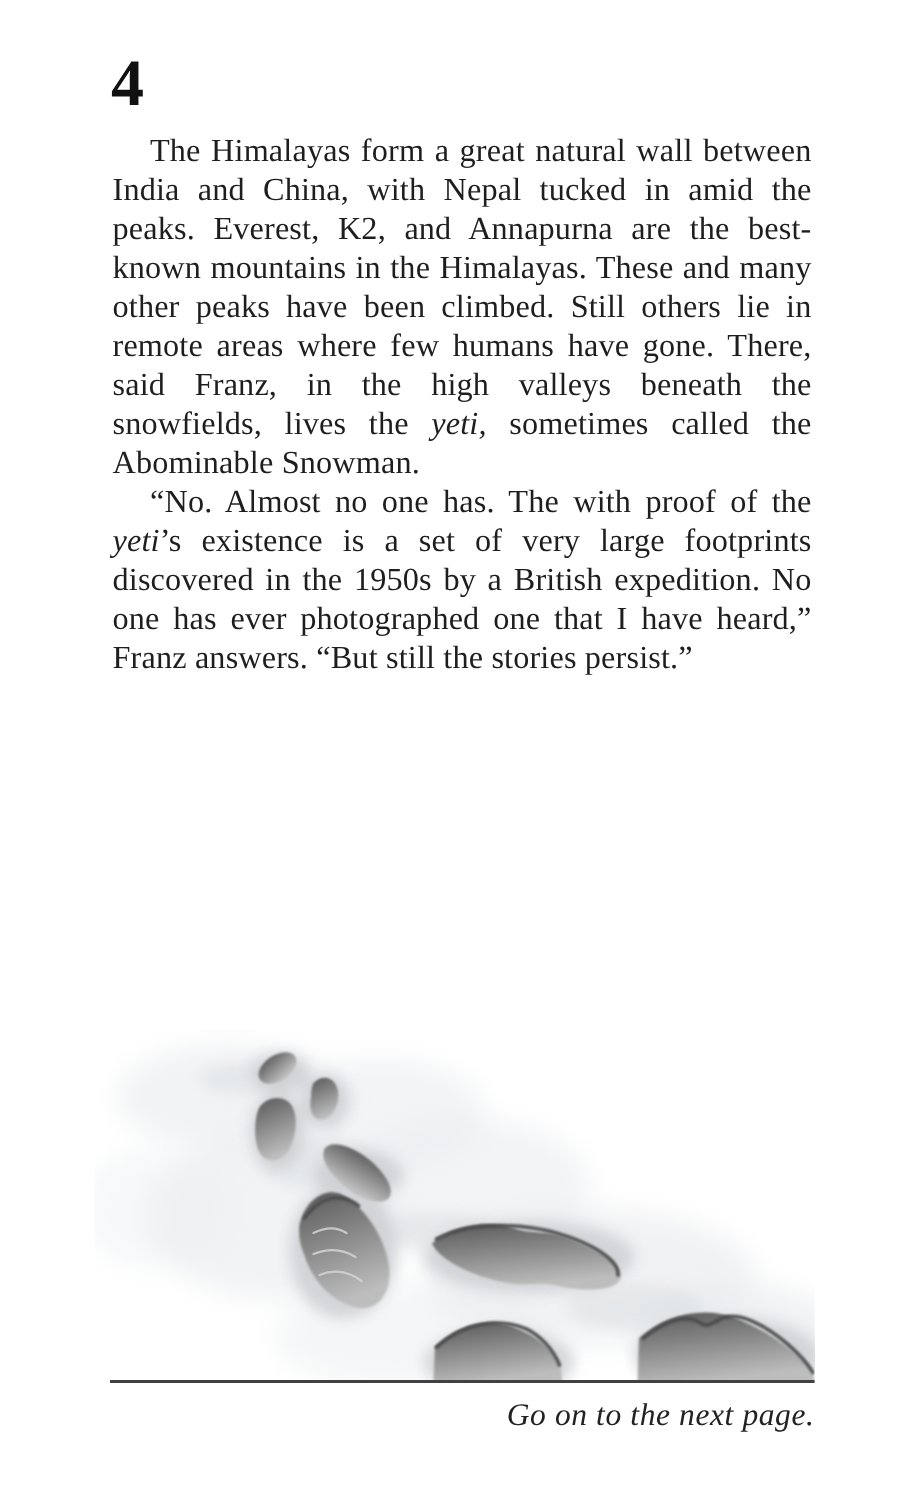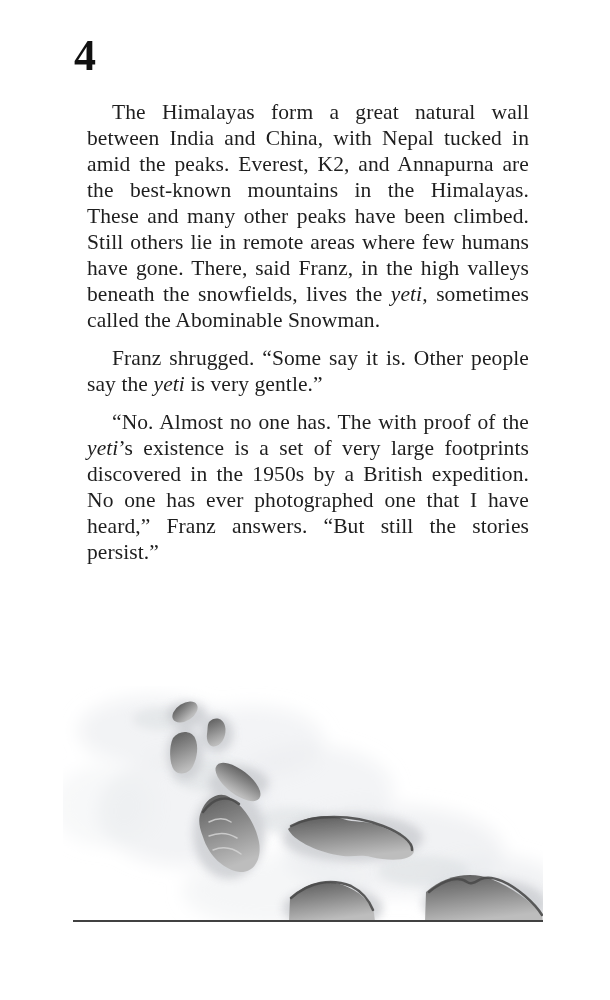--- a/index.html
+++ b/index.html
@@ -24,21 +24,21 @@
   .passage {
     position: absolute;
     left: 75px;
     top: 87px;
     width: 466px;
     font-size: 21.5px;
     line-height: 26px;
     text-align: justify;
     letter-spacing: 0.1px;
   }
-  .passage p { margin: 12px; padding: 0; text-indent: 25px; }
+  .passage p { margin: 0; padding: 0; text-indent: 25px; }
   .passage .it { font-style: italic; }
   .illustration {
     position: absolute;
     left: 63px;
     top: 686px;
     width: 480px;
     height: 236px;
   }
   .footer-rule {
     position: absolute;
@@ -60,21 +60,20 @@
 </style>
 </head>
 <body>
 
 <div class="screen">
 
   <div class="page-number">4</div>
 
   <div class="passage">
     <p><span>The Himalayas form a great natural wall between India and China, with Nepal tucked in amid the peaks. Everest, K2, and Annapurna are the best-known mountains in the Himalayas. These and many other peaks have been climbed. Still others lie in remote areas where few humans have gone. There, said Franz, in the high valleys beneath the snowfields, lives the </span><span class="it">yeti,</span><span> sometimes called the Abominable Snowman.</span></p>
-    <p><span>Franz shrugged. “Some say it is. Other people say the </span><span class="it">yeti</span><span> is very gentle.”</span></p>
     <p><span>“No. Almost no one has. The with proof of the </span><span class="it">yeti</span><span>’s existence is a set of very large footprints discovered in the 1950s by a British expedition. No one has ever photographed one that I have heard,” Franz answers. “But still the stories persist.”</span></p>
   </div>
 
   <div class="illustration">
     <svg width="480" height="236" viewBox="0 0 480 236" aria-hidden="true">
       <defs>
         <linearGradient id="fpGrad" x1="0" y1="0" x2="0.3" y2="1">
           <stop offset="0%" stop-color="#585858"></stop>
           <stop offset="50%" stop-color="#8a8a8a"></stop>
           <stop offset="100%" stop-color="#bdbdbd"></stop>
@@ -139,14 +138,15 @@
       <g fill="none" stroke="#d4d4d4" stroke-width="1.5" stroke-linecap="round" opacity="0.85">
         <path d="M 146,136 C 154,132 162,132 168,136"></path>
         <path d="M 146,150 C 156,146 166,147 174,152"></path>
         <path d="M 150,164 C 160,160 170,162 178,168"></path>
       </g>
     </svg>
   </div>
 
   <div class="footer-rule"></div>
 
+  <div class="footer-instruction">Go on to the next page.</div>
 
 </div>
 
 </body></html>

